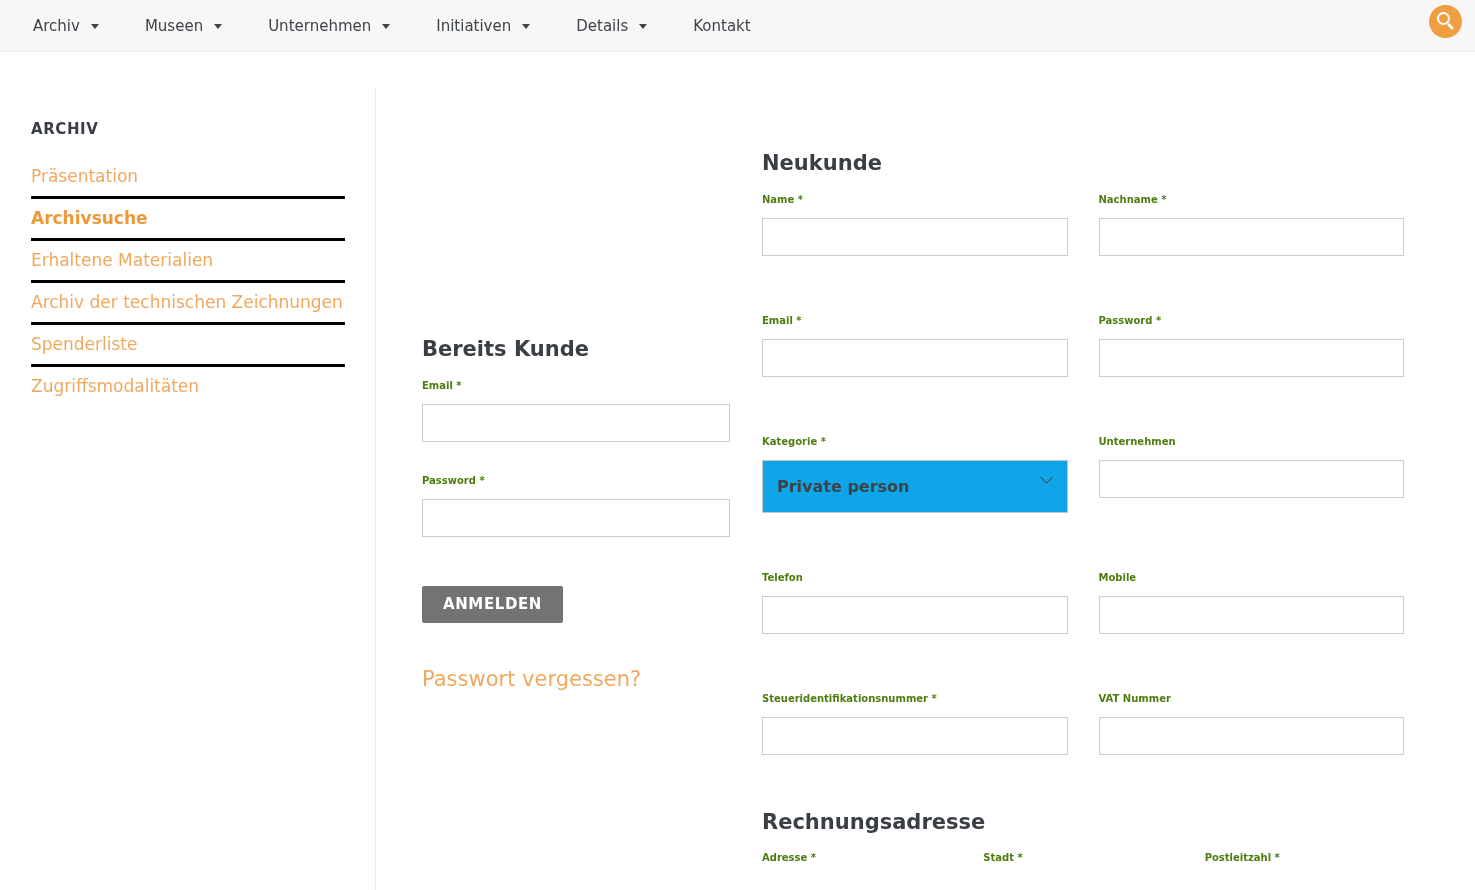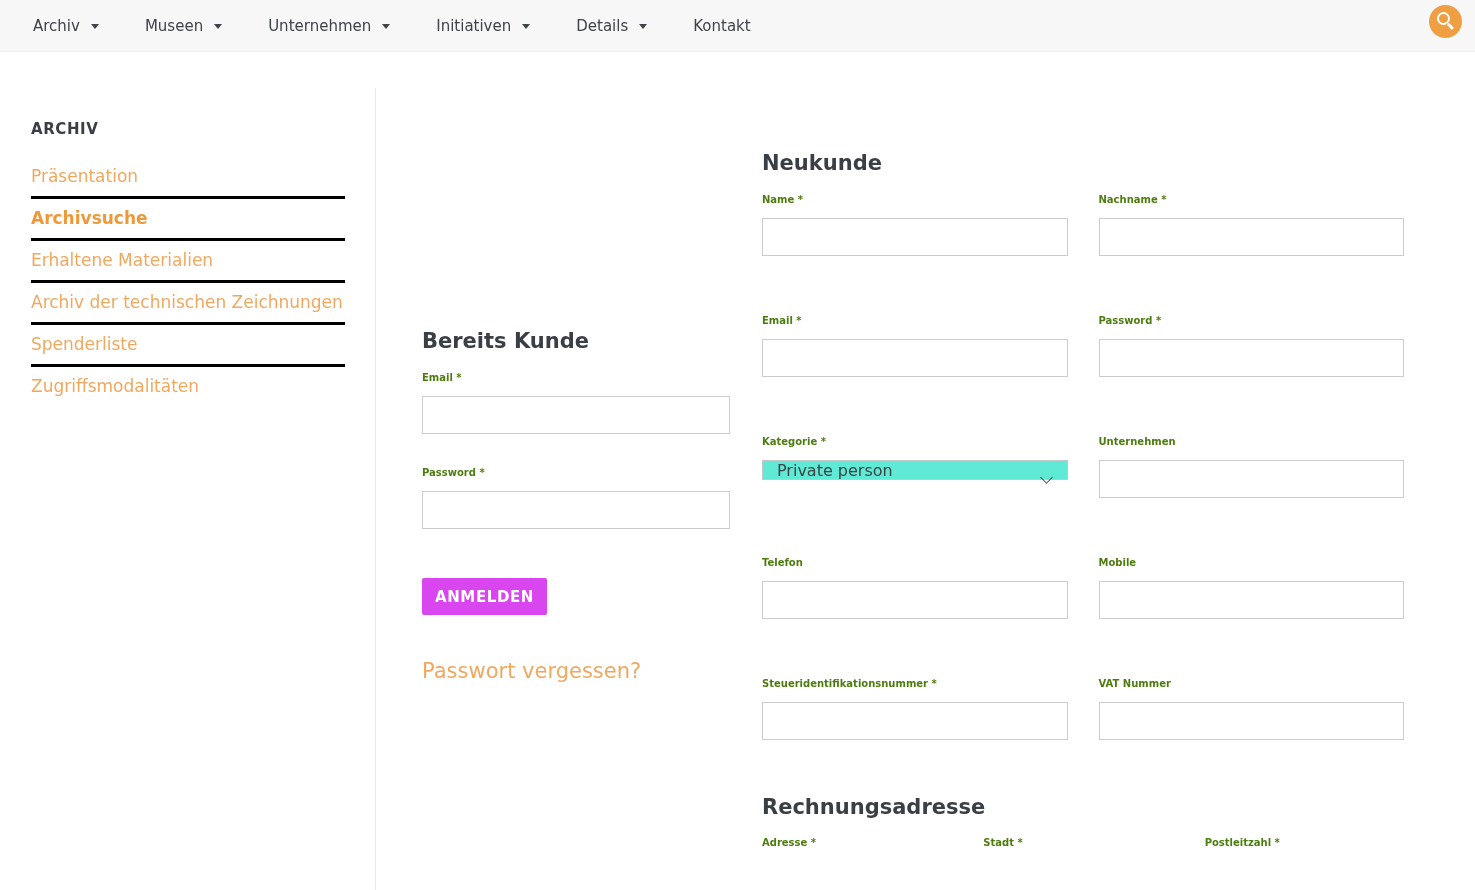--- a/index.html
+++ b/index.html
@@ -72,36 +72,37 @@
     display: block; font-size: 10px; line-height: 19px; font-weight: bold;
     color: #4d7c0f; margin-bottom: 9px;
   }
   .text-input {
     display: block; width: 100%; height: 38px; border: 1px solid #cccccc;
     background: #ffffff; padding: 0 12px; font-size: 15px; color: #3a3e45;
     font-family: inherit; border-radius: 0; outline: none;
   }
   .login-col .field { margin-bottom: 29px; }
   .btn-primary {
-    background: #d946ef; color: #ffffff; border: none; border-radius: 2px;
+    background: #737373; color: #ffffff; border: none; border-radius: 2px;
     font-weight: bold; font-size: 15px; letter-spacing: 0.6px;
-    height: 37px; padding: 0 13px; margin-top: 20px; cursor: pointer; font-family: inherit;
+    height: 37px; padding: 0 21px; margin-top: 20px; cursor: pointer; font-family: inherit;
   }
   .forgot-link {
     display: inline-block; margin-top: 44px; color: #f0a85e; font-size: 21px;
     text-decoration: none; cursor: pointer;
   }
 
   .grid2 { display: grid; grid-template-columns: 1fr 1fr; column-gap: 31px; }
   .grid2 .field { margin-bottom: 55px; }
 
   .select-box {
-    position: relative; height: 20px; border: 1px solid #c6c6c6; background: #5eead4;
+    position: relative; height: 53px; border: 1px solid #c6c6c6; background: #0ea5e9;
     display: flex; align-items: center; padding: 0 14px; font-size: 16px; color: #3f4348;
     cursor: pointer;
+    font-weight: bold;
   }
   .chevron-down {
     position: absolute; right: 16px; top: 12px; width: 9px; height: 9px;
     border-right: 1.8px solid #4a4e54; border-bottom: 1.8px solid #4a4e54;
     transform: rotate(45deg);
   }
 
   .billing-heading { margin: 0 0 14px; }
   .grid3 { display: grid; grid-template-columns: 1fr 1fr 1fr; column-gap: 22px; }
 </style>

